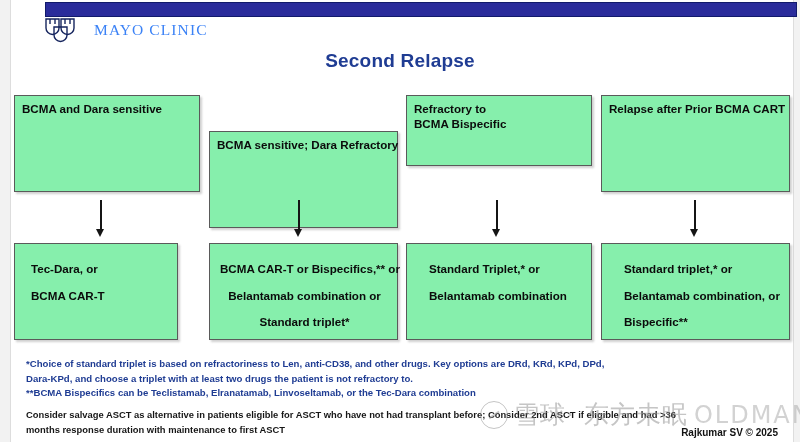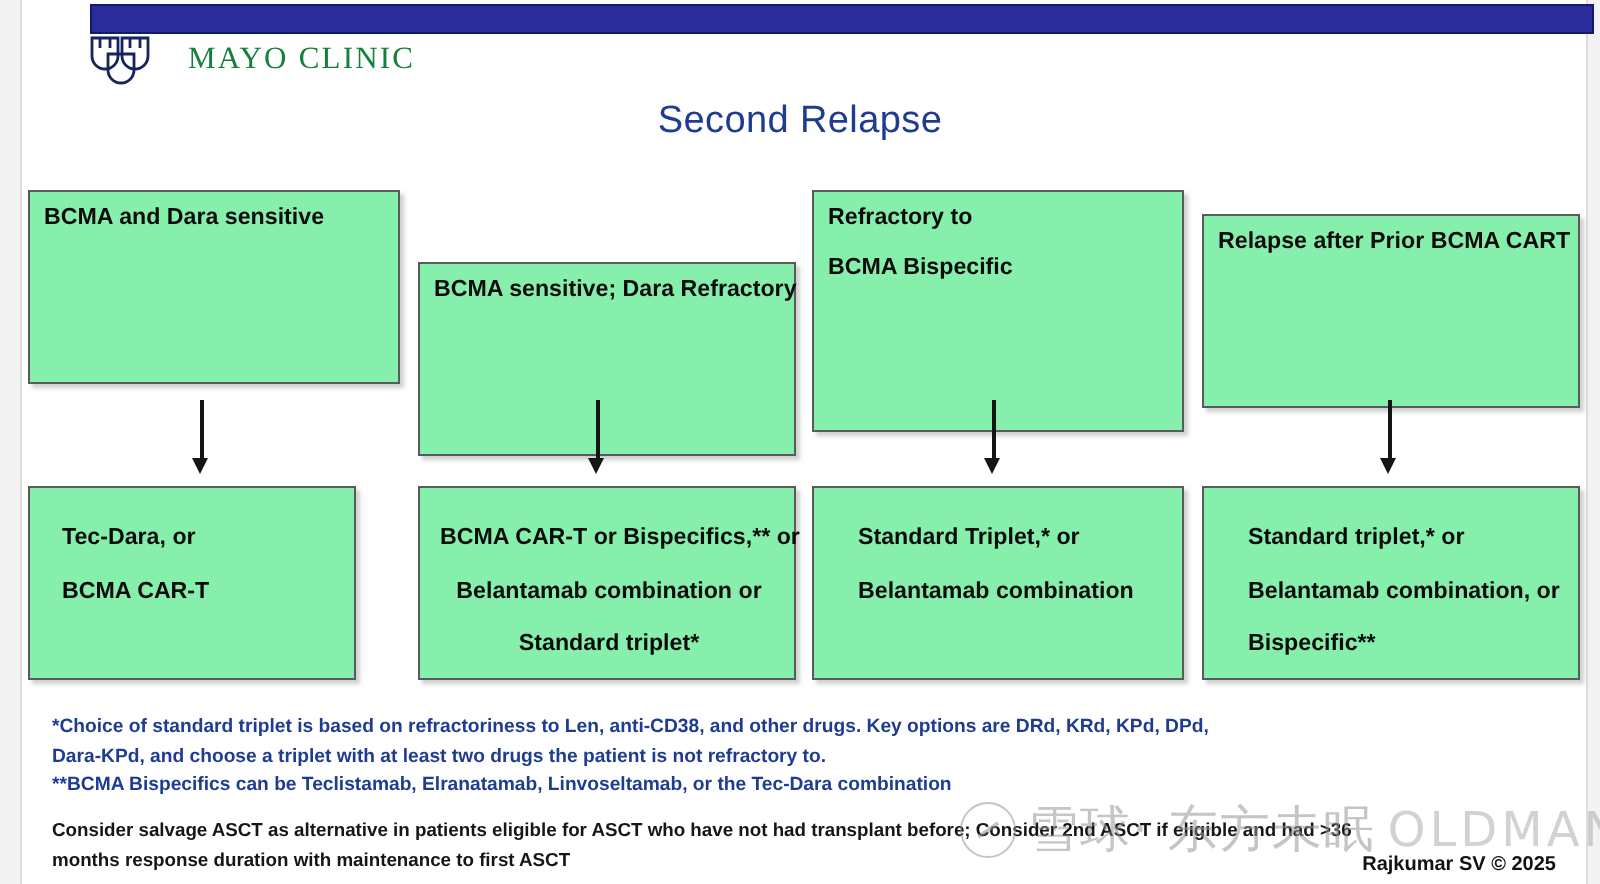--- a/index.html
+++ b/index.html
@@ -49,52 +49,52 @@
   }
   .logo-shields {
     width: 42px; height: 28px;
     position: relative;
     display: block;
   }
   .logo-text {
     font-family: "Liberation Serif", serif;
     font-size: 15.5px;
     letter-spacing: 1.1px;
-    color: #15803d;
+    color: #3b82f6;
     white-space: nowrap;
   }
   
   .slide-title {
     position: absolute;
     left: 0; top: 50px;
     width: 800px;
     text-align: center;
     font-size: 19px;
-    font-weight: normal;
+    font-weight: bold;
     color: #1F3C93;
     letter-spacing: 0.2px;
   }
   
   .box {
     position: absolute;
     box-sizing: border-box;
     background: #86efac;
     border: 1.2px solid #5a5a5a;
     box-shadow: 2px 2px 2px rgba(120,120,120,0.35);
     padding: 7px 8px 6px 7px;
     font-size: 11.6px;
     font-weight: bold;
     color: #0b0b0b;
     line-height: 1.0;
   }
   .box .ln {
     display: block;
     white-space: nowrap;
   }
-  .row1 .ln + .ln { margin-top: 13px; }
+  .row1 .ln + .ln { margin-top: 3px; }
   .row2 { padding-top: 19px; padding-left: 16px; }
   .row2 .ln + .ln { margin-top: 15px; }
   .row2.indent { padding-left: 22px; }
 
   
   .arrow {
     position: absolute;
     width: 11px;
     height: 38px;
   }
@@ -205,26 +205,26 @@
   <div class="slide-title">Second Relapse</div>
 
   <div class="box row1" style="left:14px; top:95px; width:186px; height:97px;">
     <span class="ln">BCMA and Dara sensitive</span>
   </div>
 
   <div class="box row1" style="left:209px; top:95px; width:189px; height:97px;margin-top:36px;">
     <span class="ln">BCMA sensitive; Dara Refractory</span>
   </div>
 
-  <div class="box row1" style="left:406px; top:95px; width:186px; height:121px;">
+  <div class="box row1" style="left:406px; top:95px; width:186px; height:71px;">
     <span class="ln">Refractory to</span>
     <span class="ln"> BCMA Bispecific</span>
   </div>
 
-  <div class="box row1" style="left:601px; top:107px; width:189px; height:97px;">
+  <div class="box row1" style="left:601px; top:95px; width:189px; height:97px;">
     <span class="ln">Relapse after Prior BCMA CART</span>
   </div>
 
   <div class="arrow" style="left:95px; top:200px;">
     <span class="shaft"></span>
     <span class="head"></span>
   </div>
   <div class="arrow" style="left:293px; top:200px;">
     <span class="shaft"></span>
     <span class="head"></span>

